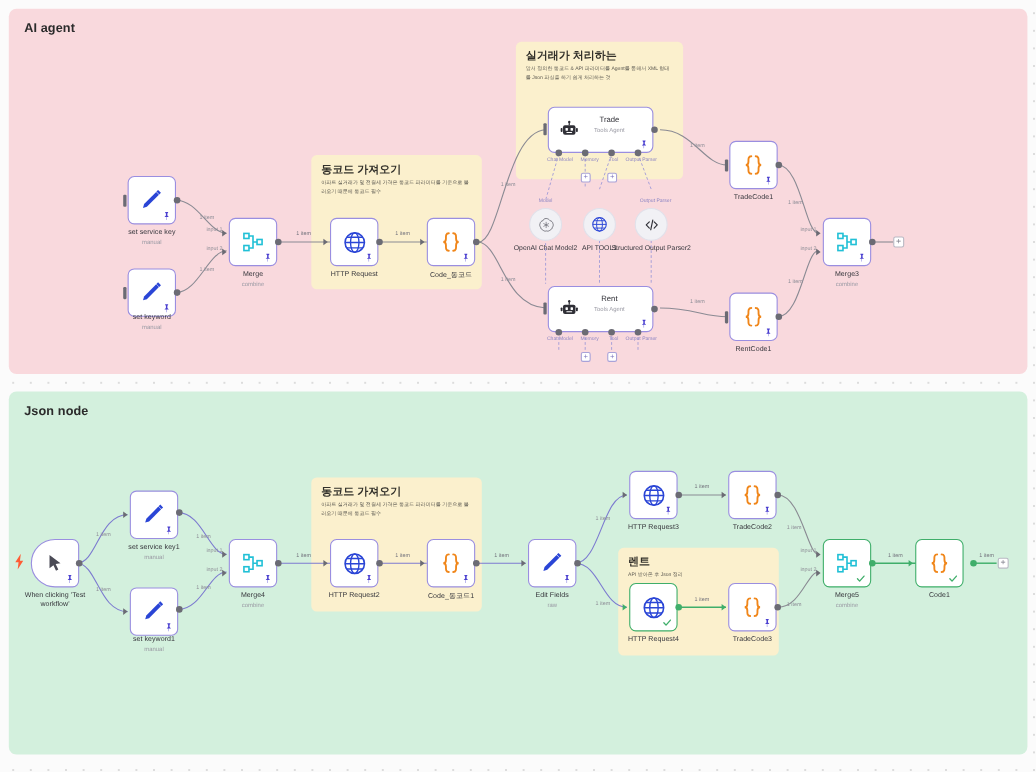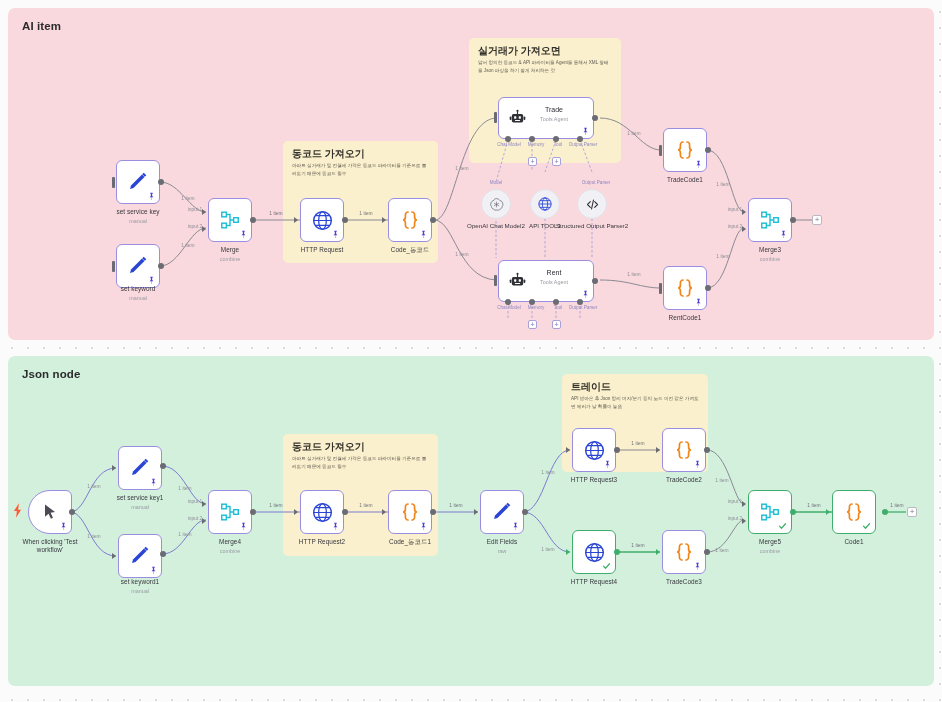--- a/index.html
+++ b/index.html
@@ -173,30 +173,30 @@
   .ilabel.dark { color: #71717b; }
   svg.wires { position: absolute; left: 0; top: 0; pointer-events: none; }
   .bolt { position: absolute; }
 </style>
 </head>
 <body>
 
 <div id="canvas">
 
   <div class="section" id="sec-ai">
-    <div class="section-title">AI item</div>
+    <div class="section-title">AI agent</div>
   </div>
 
   <div class="sticky" style="left:283px; top:141px; width:155px; height:122px;">
     <div class="s-title">동코드 가져오기</div>
     <div class="s-body">아파트 실거래가 및 전월세 가격은 동코드 파라미터를 기준으로 불러오기 때문에 동코드 필수</div>
   </div>
 
   <div class="sticky" style="left:469px; top:38px; width:152px; height:125px;">
-    <div class="s-title">실거래가 가져오면</div>
+    <div class="s-title">실거래가 처리하는</div>
     <div class="s-body">앞서 정의한 동코드 &amp; API 파라미터를 Agent를 통해서 XML 형태를 Json 파싱을 하기 쉽게 처리하는 것</div>
   </div>
 
   <svg class="wires" width="942" height="702">
     <g fill="none" stroke="#8a8a93" stroke-width="1">
 
       <path d="M160,182 C180,182 190,212 206,212"></path>
 
       <path d="M160,266 C180,266 190,228 206,228"></path>
 
@@ -460,26 +460,25 @@
 
   <div class="section" id="sec-code">
     <div class="section-title">Json node</div>
   </div>
 
   <div class="sticky" style="left:283px; top:434px; width:155px; height:122px;">
     <div class="s-title">동코드 가져오기</div>
     <div class="s-body">아파트 실거래가 및 전월세 가격은 동코드 파라미터를 기준으로 불러오기 때문에 동코드 필수</div>
   </div>
 
-  <div class="sticky" style="left:562px; top:374px; width:146px; height:98px;">
-    <div class="s-title">트레이드</div>
-    <div class="s-body">API 받아온 후 Json 정리
-머지/분기 등의 노드 이전 값은 가져오면 에러가 날 확률이 높음</div>
-  </div>
-
+
+  <div class="sticky" style="left:562px; top:498px; width:146px; height:98px;">
+    <div class="s-title">렌트</div>
+    <div class="s-body">API 받아온 후 Json 정리</div>
+  </div>
 
   <svg class="wires" width="942" height="702">
     <g fill="none" stroke="#7c7ad0" stroke-width="1">
       <path d="M70,512 C88,512 90,468 116,468"></path>
       <path d="M70,512 C88,512 90,556 116,556"></path>
       <path d="M162,466 C184,466 190,504 206,504"></path>
       <path d="M162,554 C184,554 190,520 206,520"></path>
       <path d="M252,512 L300,512"></path>
       <path d="M344,512 L388,512"></path>
       <path d="M435,512 L478,512"></path>

